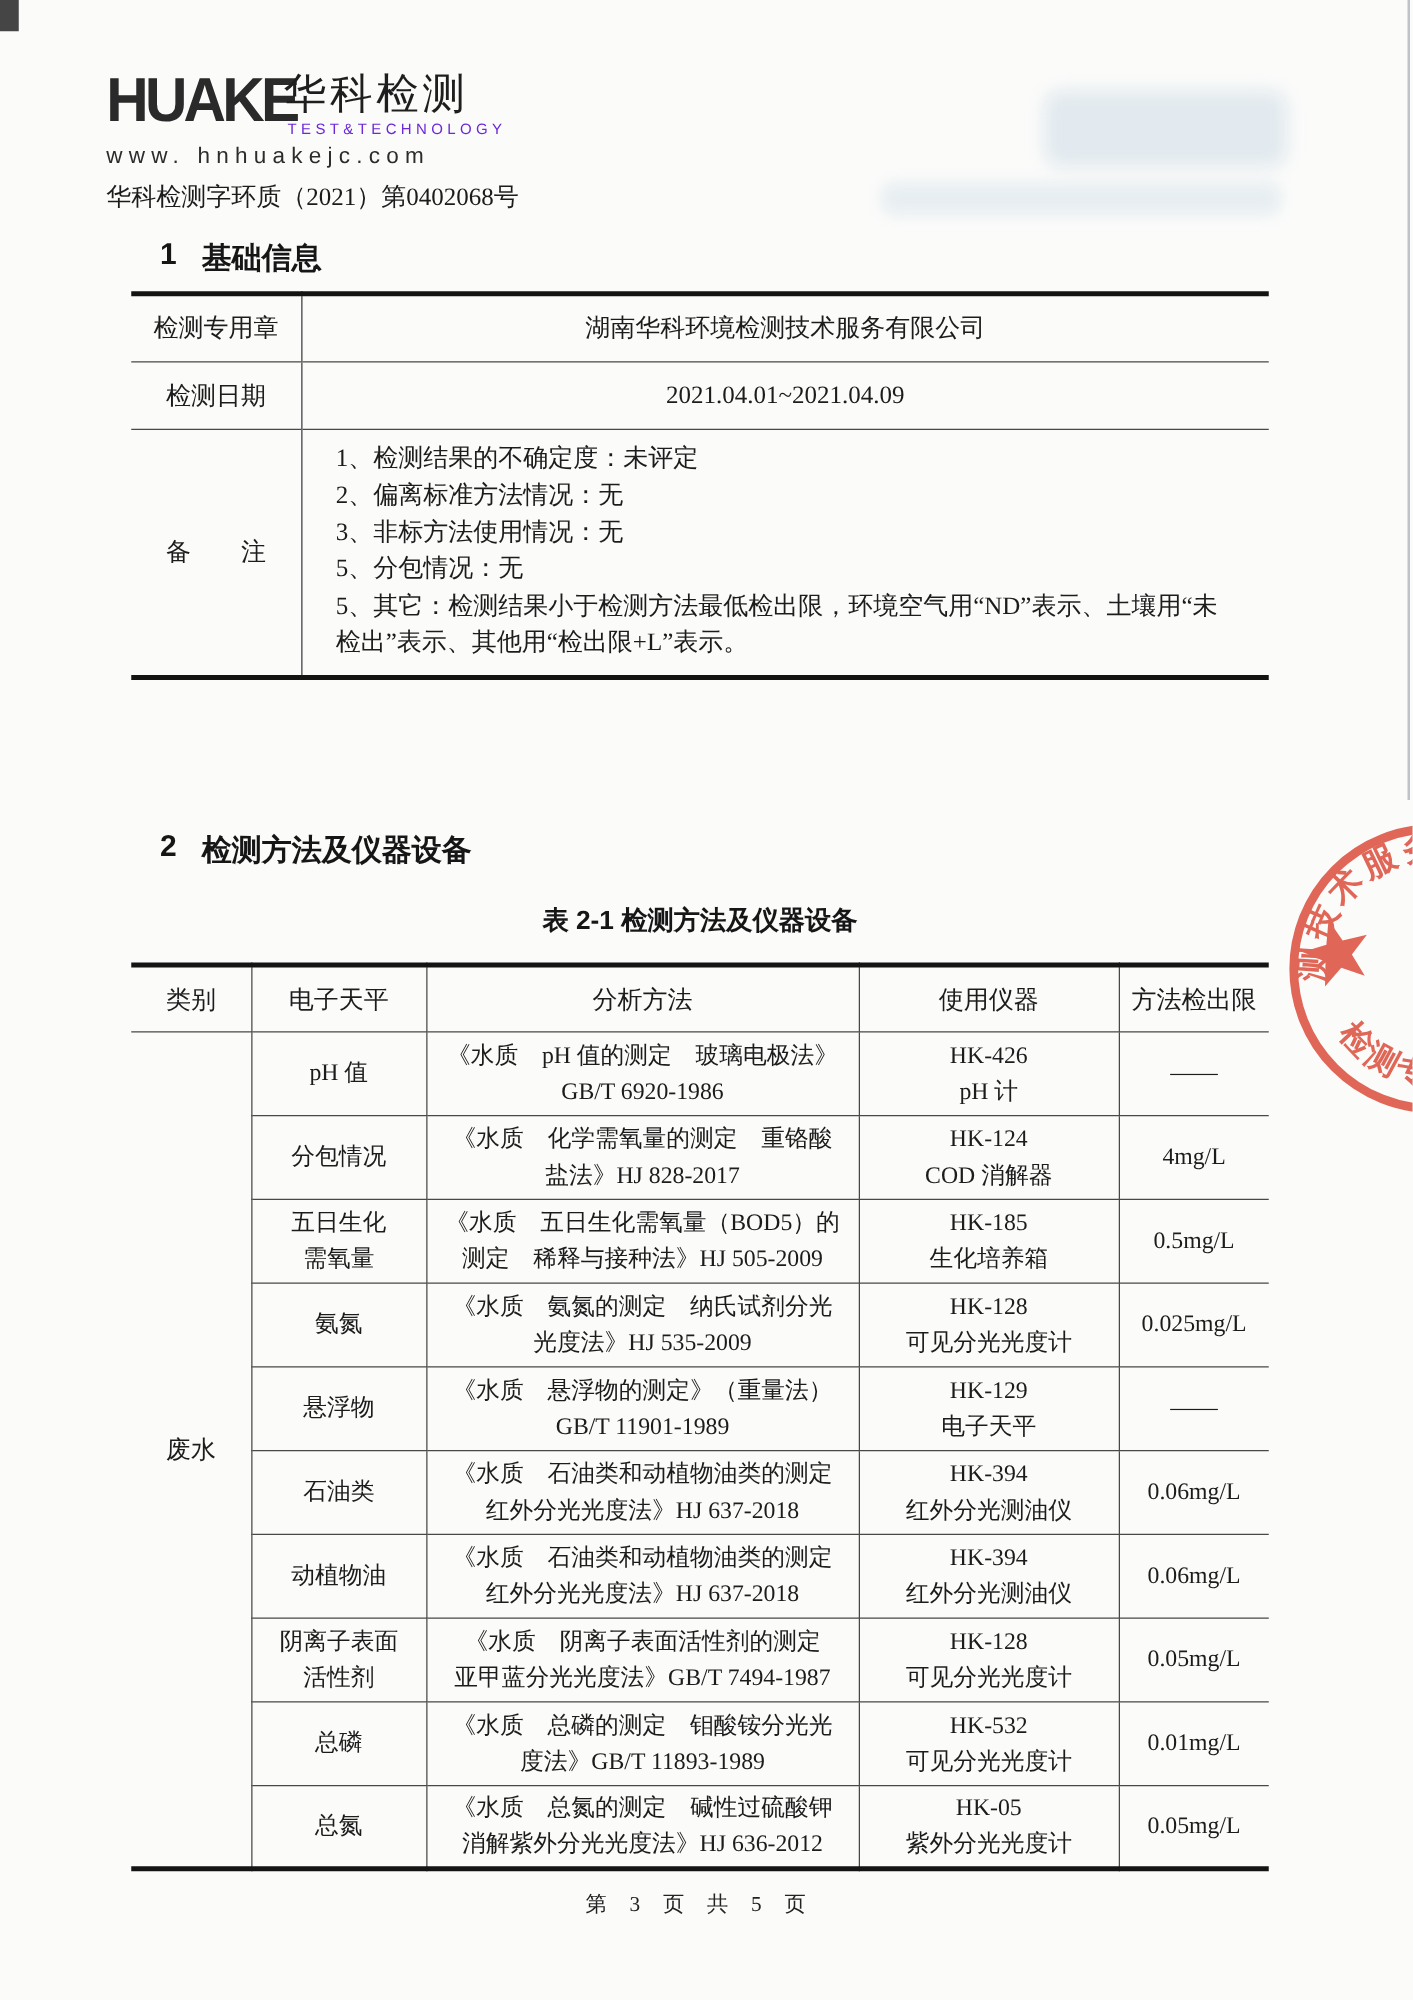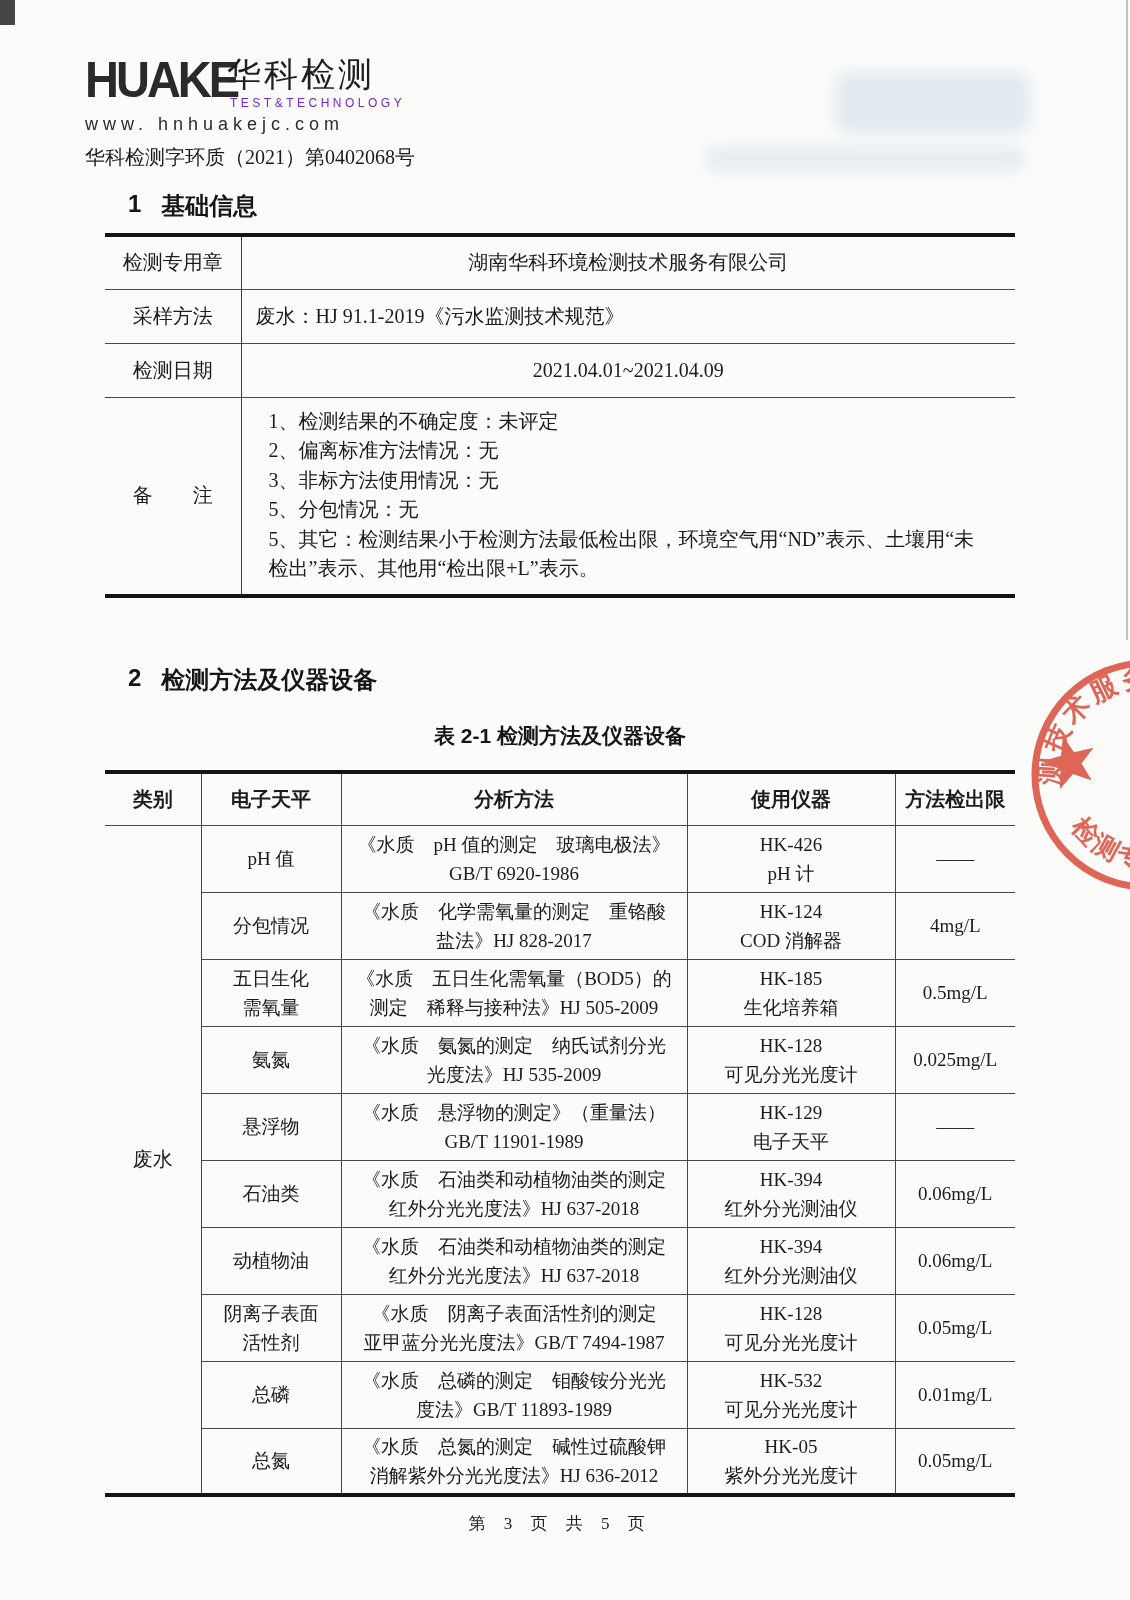--- a/index.html
+++ b/index.html
@@ -71,21 +71,21 @@
   .t1 td.val.rm div { line-height:29.5px; }
   
   .t2 {
     position:absolute; left:105px; top:770px; width:910px;
     border-top:4px solid #141414; border-bottom:4px solid #141414;
     font-size:19px;
   }
   .t2 thead tr { height:53px; }
   .t2 tbody tr { height:67px; }
   .t2 th, .t2 td { border:1px solid #484848; text-align:center; vertical-align:middle; }
-  .t2 th { border-top:none; font-weight:bold; font-size:20px; }
+  .t2 th { border-top:none; font-weight:normal; font-size:20px; }
   .t2 .edge-l { border-left:none; }
   .t2 .edge-r { border-right:none; }
   .t2 tbody tr:last-child td { border-bottom:none; }
   .t2 td.cat { border-bottom:none; font-size:20px; }
   .t2 .two-line div { line-height:29px; white-space:nowrap; }
   .t2 td.lim { letter-spacing:0; }
   .dashy { letter-spacing:-2px; }
   
   .page-footer {
     position:absolute; left:105px; top:1512px; width:910px; text-align:center;
@@ -117,24 +117,20 @@
 
 <table class="t1">
   <colgroup>
       <col style="width:136px">
       <col>
     </colgroup>
   <tbody>
     <tr>
       <td class="lbl">检测专用章</td>
       <td class="val c">湖南华科环境检测技术服务有限公司</td>
-    </tr>
-    <tr>
-      <td class="lbl">采样方法</td>
-      <td class="val l">废水：HJ 91.1-2019《污水监测技术规范》</td>
     </tr>
     <tr>
       <td class="lbl">检测日期</td>
       <td class="val c">2021.04.01~2021.04.09</td>
     </tr>
     <tr class="remark-row">
       <td class="lbl">备　　注</td>
       <td class="val rm">
         <div>1、检测结果的不确定度：未评定</div>
         <div>2、偏离标准方法情况：无</div>

